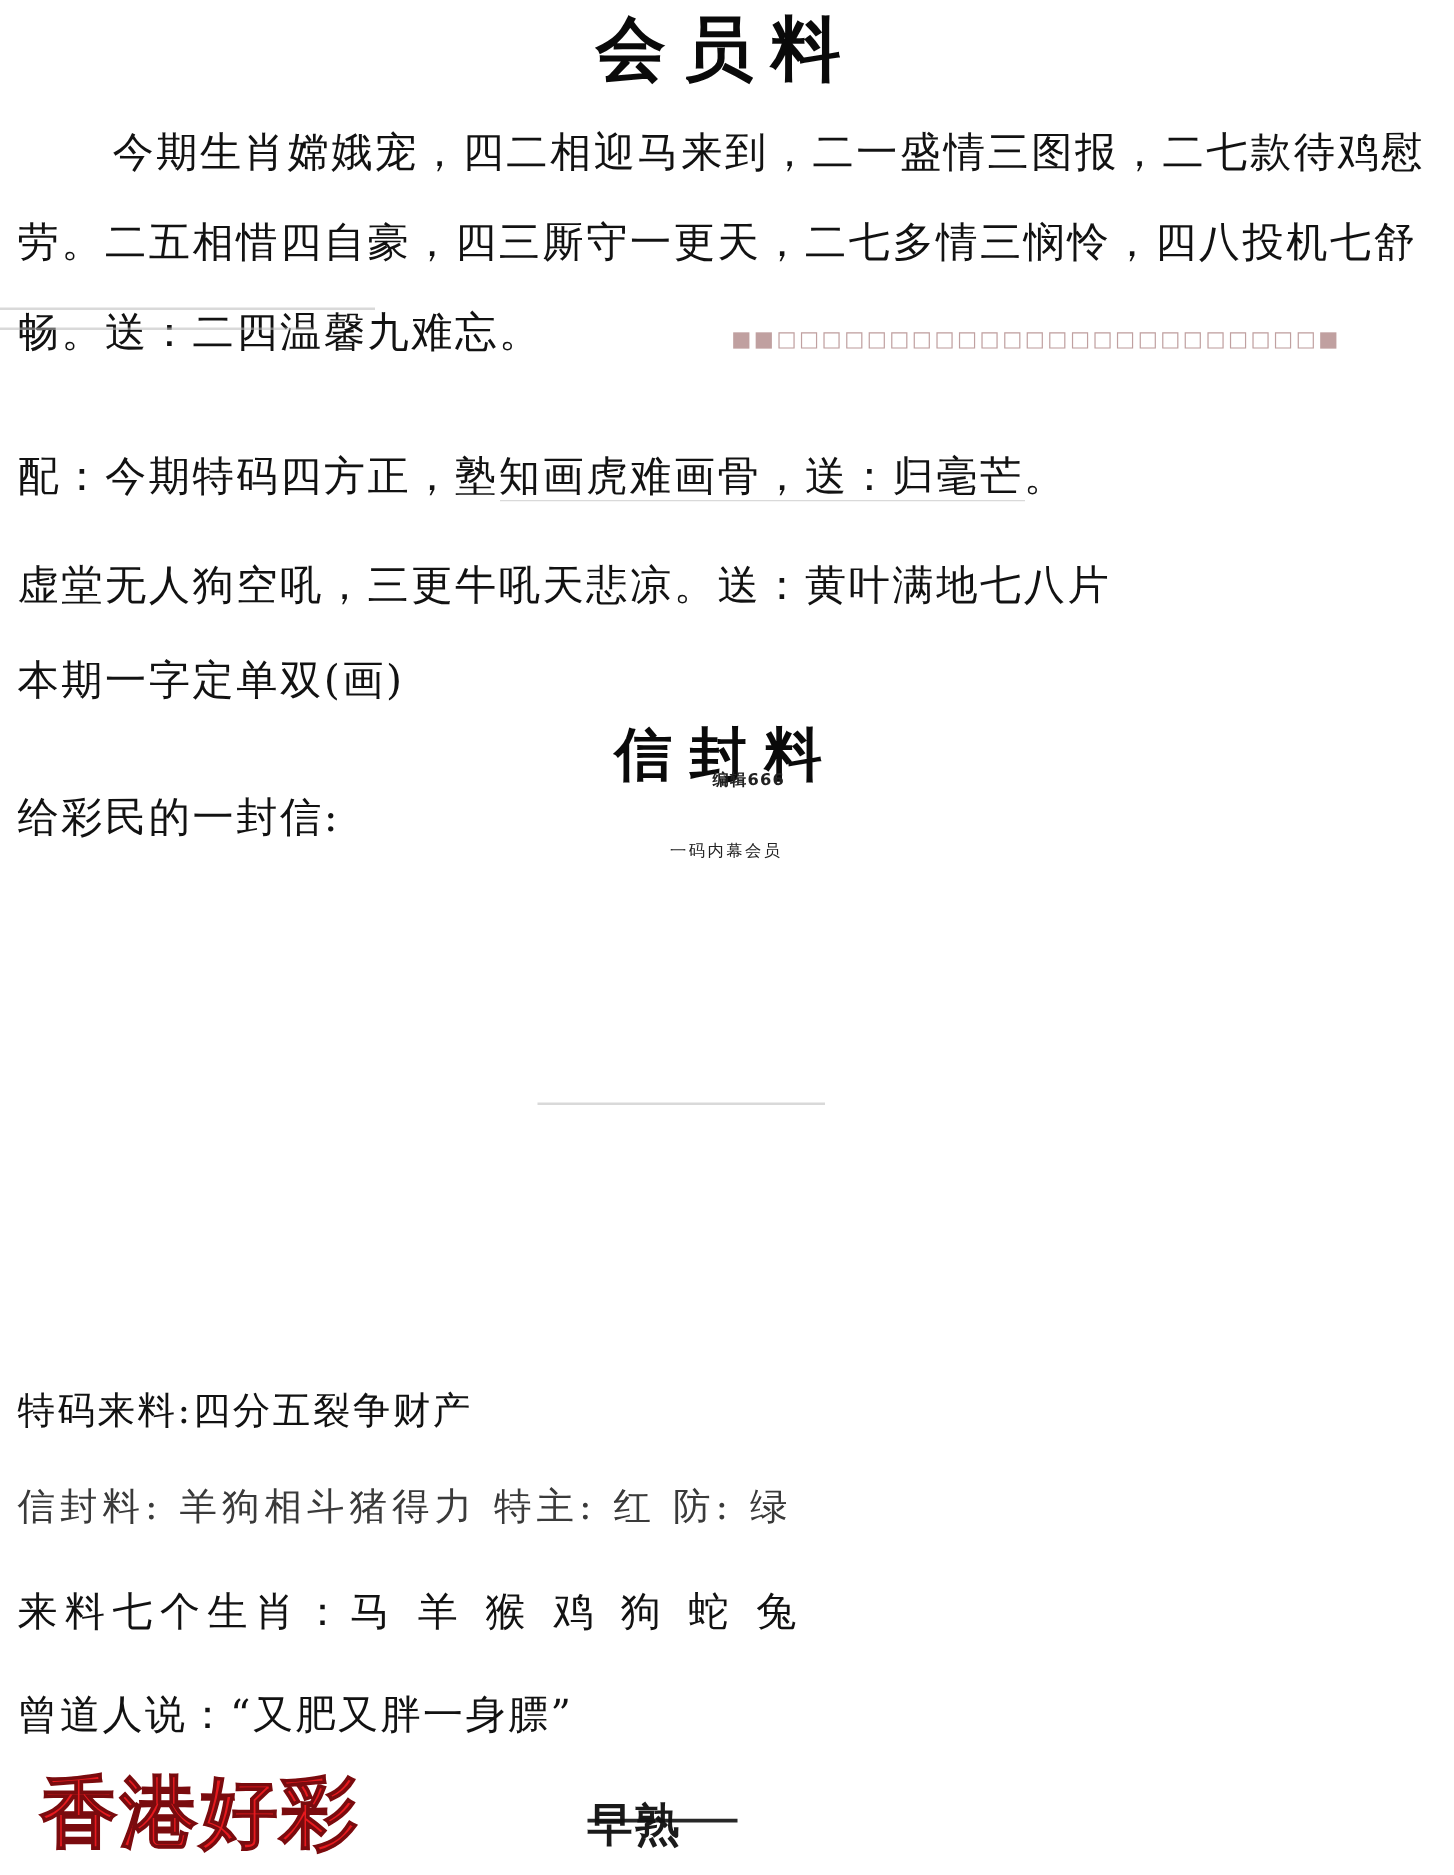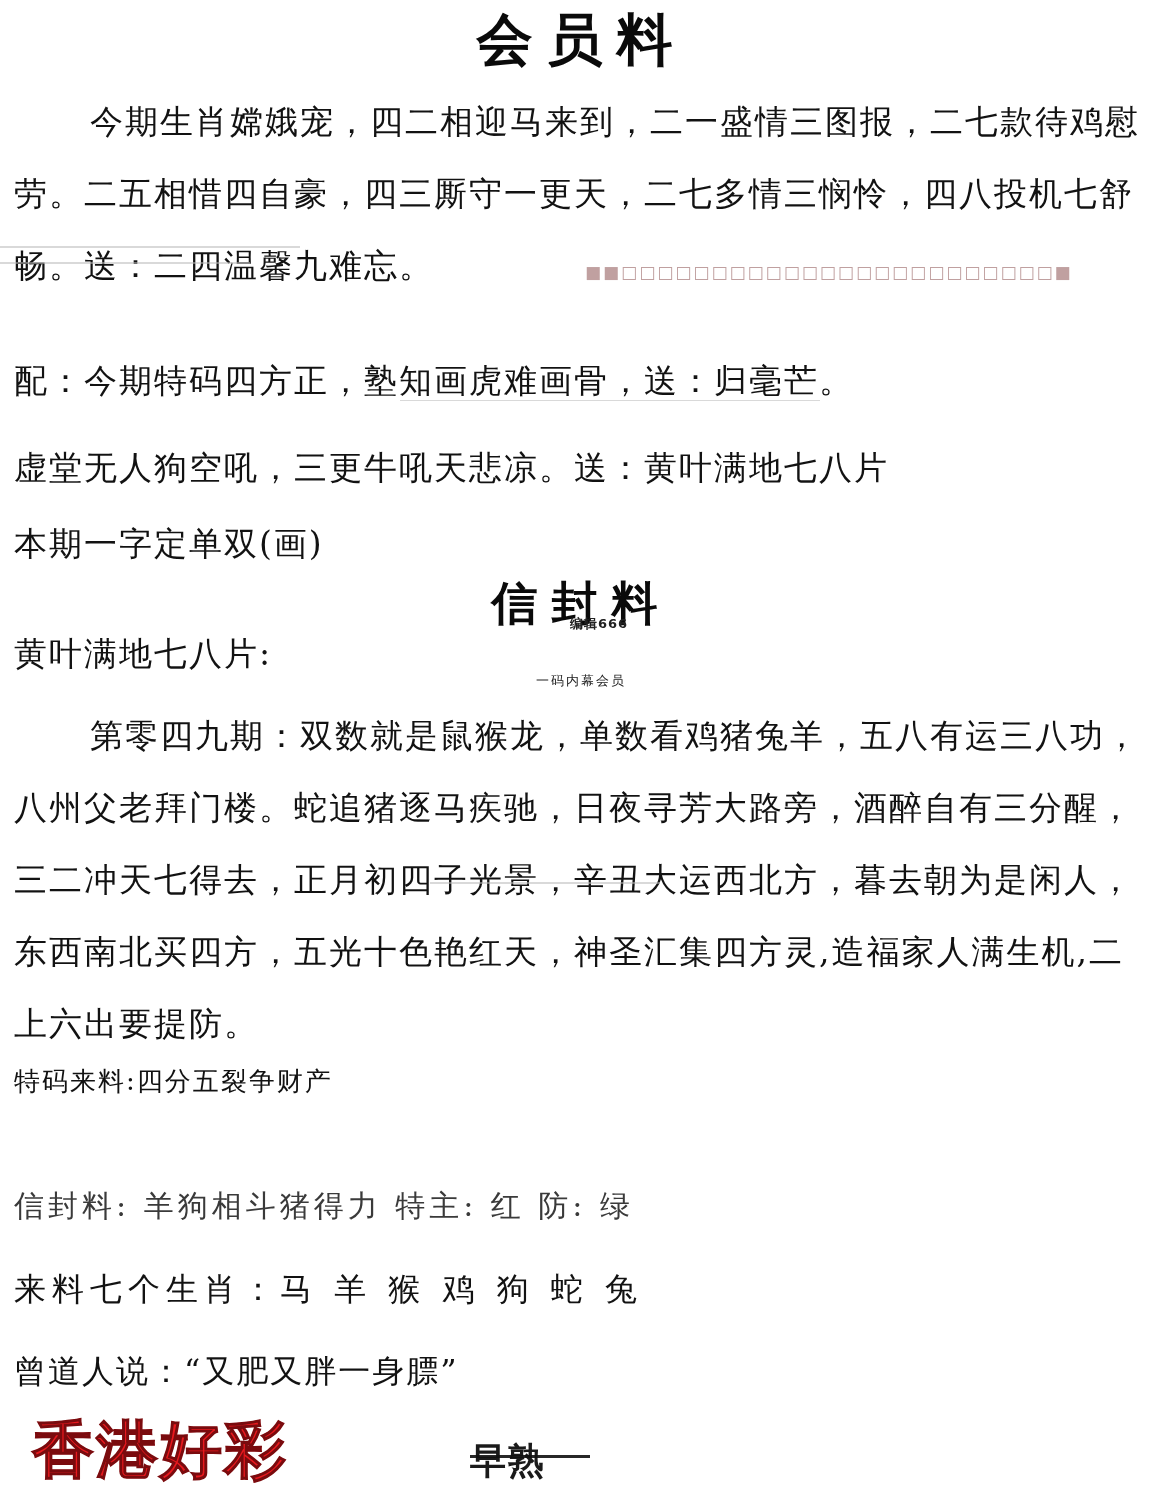--- a/index.html
+++ b/index.html
@@ -102,23 +102,23 @@
     top: 618px;
     width: 420px;
   }
   #p-verse2 {
     left: 14px;
     top: 700px;
     width: 1140px;
   }
   #p-tema {
     left: 14px;
-    top: 1050px;
+    top: 1098px;
     width: 800px;
-    font-size: 26px;
+    font-size: 30px;
     line-height: 62px;
   }
   #p-envelope-line {
     left: 14px;
     top: 1175px;
     width: 960px;
     font-size: 30px;
     line-height: 62px;
     letter-spacing: 4px;
     color: #3a3a3a;
@@ -224,23 +224,22 @@
   <div class="para" id="p-empty-hall">虚堂无人狗空吼，三更牛吼天悲凉。送：黄叶满地七八片</div>
 
   <div class="para" id="p-oneword">本期一字定单双(画)</div>
 
   <div class="heading" id="title-envelope">信封料</div>
 
   <div class="sub-mark" id="editor-mark">编辑666</div>
 
   <div class="sub-mark" id="inner-mark">一码内幕会员</div>
 
-  <div class="para" id="p-letter-label">黄叶满地七八片:</div>
-
-  <div class="para indent" id="p-verse2">第零四九期：双数就是鼠猴龙，单数看鸡猪兔羊，五八有运三八功，八州父老拜门楼。蛇追猪逐马疾驰，日夜寻芳大路旁，酒醉自有三分醒，三二冲天七得去，正月初四子光景，辛丑大运西北方，暮去朝为是闲人，东西南北买四方，五光十色艳红天，神圣汇集四方灵,造福家人满生机,二上六出要提防。</div>
+  <div class="para" id="p-letter-label">给彩民的一封信:</div>
+
 
   <div class="scan-line" id="scan-4"></div>
 
   <div class="para" id="p-tema">特码来料:四分五裂争财产</div>
 
   <div class="para" id="p-envelope-line">信封料: 羊狗相斗猪得力  特主: 红  防: 绿</div>
 
   <div class="para" id="p-zodiac">来料七个生肖：马 羊 猴 鸡 狗 蛇 兔</div>
 
   <div class="para" id="p-saying">曾道人说：“又肥又胖一身膘”</div>

